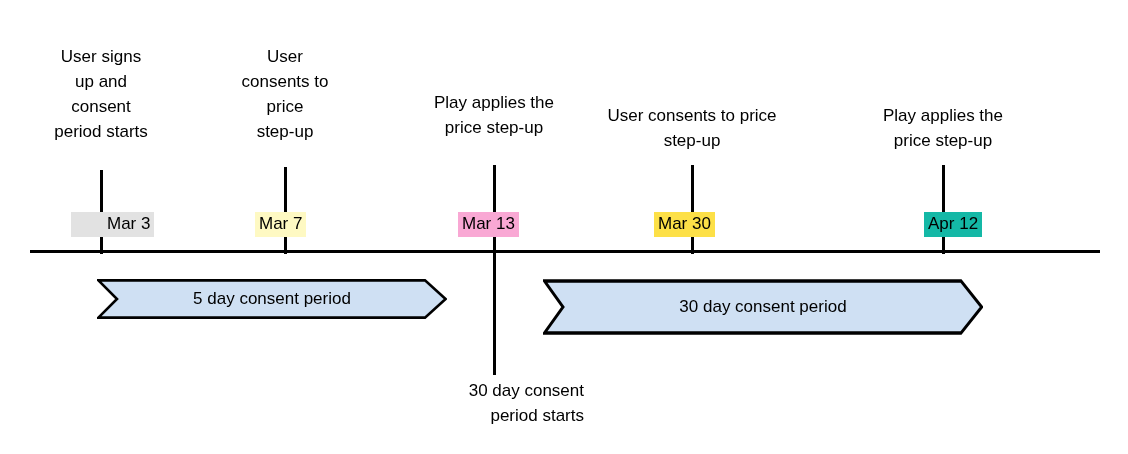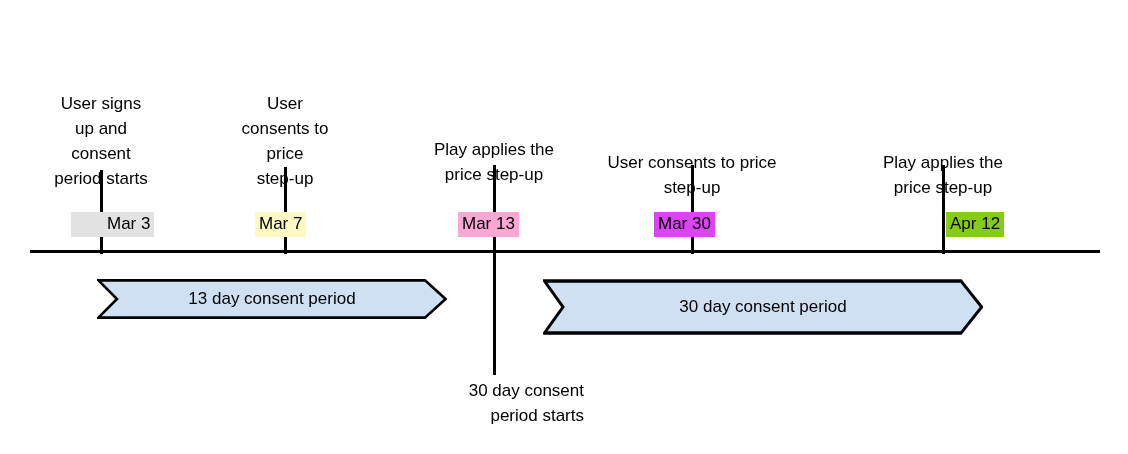--- a/index.html
+++ b/index.html
@@ -37,21 +37,20 @@
   }
 
   
   .event-caption {
     position: absolute;
     text-align: center;
     font-size: 17px;
     line-height: 25px;
     color: #000000;
     white-space: pre-line;
-    margin-top: 47px;
   }
 
   
   .date-chip {
     position: absolute;
     background: #e2e2e2;
     font-size: 17px;
     line-height: 22px;
     padding: 1px 4px 2px 4px;
     text-align: center;
@@ -118,29 +117,29 @@
 price step-up</div>
       <div class="event-caption" style="left: 577px; top: 103px; width: 230px; color: rgb(0, 0, 0);">User consents to price
 step-up</div>
       <div class="event-caption" style="left: 853px; top: 103px; width: 180px; color: rgb(0, 0, 0);">Play applies the
 price step-up</div>
     </div>
   <div id="chips-layer">
       <div class="date-chip" style="left: 71px; top: 212px; background: rgb(226, 226, 226); color: rgb(0, 0, 0); padding-left: 36px;">Mar 3</div>
       <div class="date-chip" style="left: 255px; top: 212px; background: #fef9c3; color: rgb(0, 0, 0);">Mar 7</div>
       <div class="date-chip" style="left: 458px; top: 212px; background: #f9a8d4; color: rgb(0, 0, 0);">Mar 13</div>
-      <div class="date-chip" style="left: 654px; top: 212px; background: #d946ef; color: rgb(0, 0, 0);">Mar 30</div>
-      <div class="date-chip" style="left: 946px; top: 212px; background: #84cc16; color: rgb(0, 0, 0);">Apr 12</div>
+      <div class="date-chip" style="left: 654px; top: 212px; background: #fde047; color: rgb(0, 0, 0);">Mar 30</div>
+      <div class="date-chip" style="left: 924px; top: 212px; background: #14b8a6; color: rgb(0, 0, 0);">Apr 12</div>
     </div>
   <div id="banners-layer">
       <div class="period-banner" style="left: 97px; top: 279px; width: 350px; height: 40px;">
         <svg class="banner-shape" viewBox="0 0 350 40" preserveAspectRatio="none">
           <polygon points="1.4,1.4 328,1.4 348.6,20 328,38.6 1.4,38.6 20,20" fill="#cfe0f3" stroke="#000000" stroke-width="2.6" stroke-linejoin="miter"></polygon>
         </svg>
-        <div class="banner-label" style="color: rgb(0, 0, 0);">13 day consent period</div>
+        <div class="banner-label" style="color: rgb(0, 0, 0);">5 day consent period</div>
       </div>
       <div class="period-banner" style="left: 543px; top: 279px; width: 440px; height: 56px;">
         <svg class="banner-shape" viewBox="0 0 440 40" preserveAspectRatio="none">
           <polygon points="1.4,1.4 418,1.4 438.6,20 418,38.6 1.4,38.6 20,20" fill="#cfe0f3" stroke="#000000" stroke-width="2.6" stroke-linejoin="miter"></polygon>
         </svg>
         <div class="banner-label" style="color: rgb(0, 0, 0);">30 day consent period</div>
       </div>
     </div>
   <div id="below-layer">
       <div class="below-caption" style="left: 404px; top: 378px; width: 180px; color: rgb(0, 0, 0);">30 day consent

